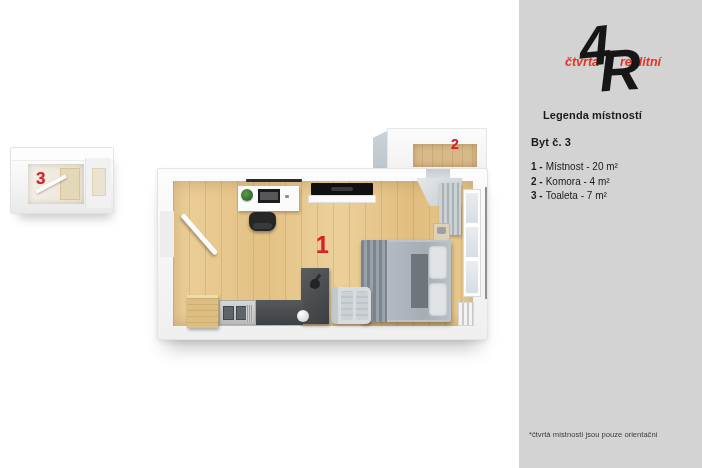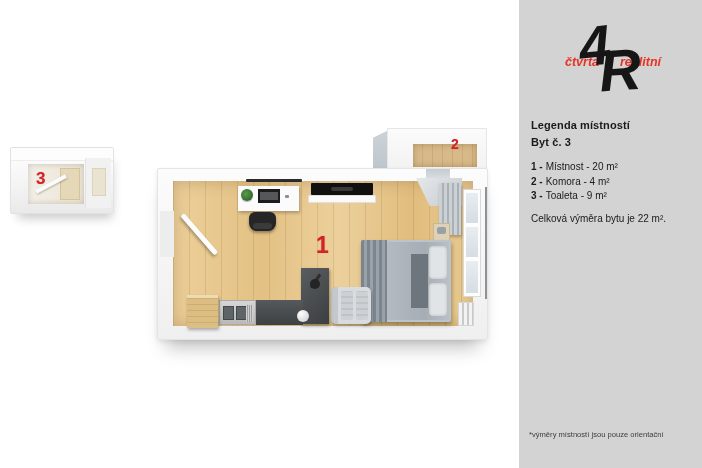--- a/index.html
+++ b/index.html
@@ -8,21 +8,21 @@
     position:relative; width:702px; height:468px; background:#ffffff;
     overflow:hidden; font-family:"Liberation Sans","DejaVu Sans",sans-serif;
     color:#1a1a1a;
   }
   .abs { position:absolute; }
 
   
   #sidebar { left:519px; top:0; width:183px; height:468px; background:#d3d3d3; }
   #logo { left:44px; top:14px; width:112px; height:88px; }
   .legend-title, .unit-title { left:12px; font-size:11px; font-weight:bold; letter-spacing:0.1px; }
-  .legend-title { top:119px; }
+  .legend-title { top:109px;margin-left:12px; }
   .unit-title   { top:136px; }
   .room-list { left:12px; top:160px; font-size:10px; line-height:14.5px; }
   .room-line .pref { font-weight:bold; }
   .room-line .rest { margin-left:3px; }
   .total-line { left:12px; top:213px; font-size:10px; }
   .footnote { left:10px; top:430px; font-size:7.6px; color:#3c3c3c; }
 
   
   #toilet { left:10px; top:147px; width:104px; height:67px;
     background:linear-gradient(180deg,#ffffff 0%,#f4f4f4 55%,#e9e9e9 100%);
@@ -252,21 +252,20 @@
     <div class="unit-title abs">Byt č. 3</div>
 
     <div class="room-list abs">
       <div class="room-line">
         <span class="pref">1 -</span><span class="rest">Místnost - 20 m²</span>
       </div>
       <div class="room-line">
         <span class="pref">2 -</span><span class="rest">Komora - 4 m²</span>
       </div>
       <div class="room-line">
-        <span class="pref">3 -</span><span class="rest">Toaleta - 9 m²</span>
+        <span class="pref">3 -</span><span class="rest">Toaleta - 7 m²</span>
       </div>
     </div>
 
-    <div class="total-line abs">Celková výměra bytu je 22 m².</div>
-    <div class="footnote abs">*výměry místností jsou pouze orientační</div>
+    <div class="footnote abs">*čtvrtá místností jsou pouze orientační</div>
   </div>
 
 </div>
 
 </body></html>

